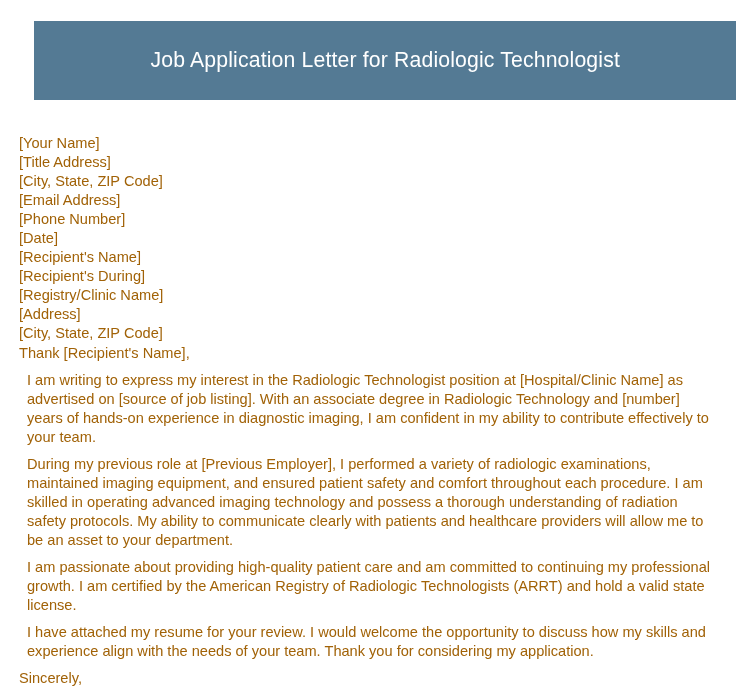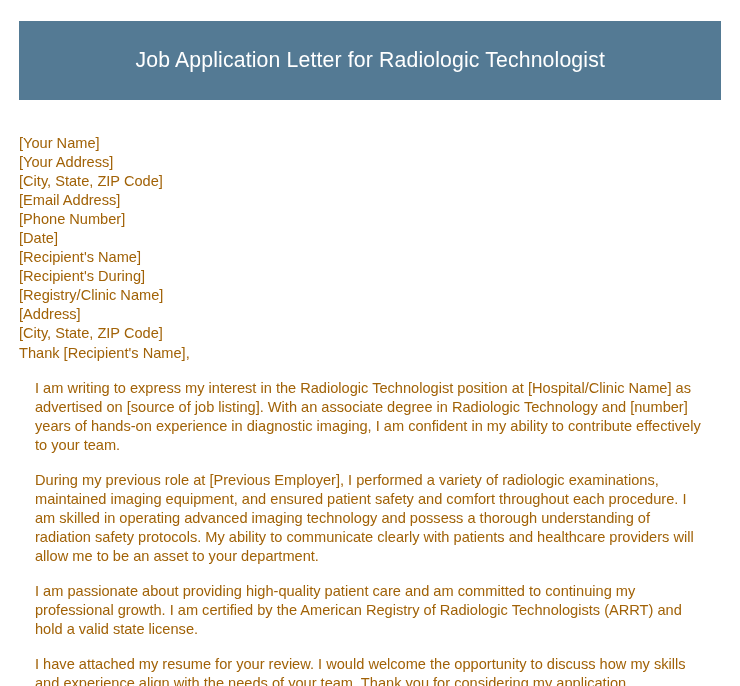--- a/index.html
+++ b/index.html
@@ -15,21 +15,21 @@
   }
   .page {
     position: relative;
     width: 740px;
     height: 686px;
     background: #ffffff;
     box-sizing: border-box;
   }
   .header-bar {
     position: absolute;
-    left: 19px;
+    left: 34px;
     top: 21px;
     width: 702px;
     height: 79px;
     background: #547a94;
     display: flex;
     align-items: center;
     justify-content: center;
     box-sizing: border-box;
   }
   .header-title {
@@ -58,39 +58,39 @@
   }
   .line {
     display: block;
     margin: 0;
     padding: 0;
     white-space: pre-wrap;
     word-wrap: break-word;
   }
   .para {
     display: block;
-    margin: 16px;
+    margin: 8px;
     padding: 0;
     text-align: left;
   }
 </style>
 </head>
 <body>
 
 <div class="page">
 
   <div class="header-bar">
     <div class="header-title">Job Application Letter for Radiologic Technologist</div>
   </div>
 
   <div class="letter-body">
 
     <div>
       <span class="line">[Your Name]</span>
-      <span class="line">[Your Address]</span>
+      <span class="line">[Title Address]</span>
       <span class="line">[City, State, ZIP Code]</span>
       <span class="line">[Email Address]</span>
       <span class="line">[Phone Number]</span>
       <span class="line">[Date]</span>
     </div>
 
     <div>
       <span class="line">[Recipient's Name]</span>
       <span class="line">[Recipient's During]</span>
       <span class="line">[Registry/Clinic Name]</span>

